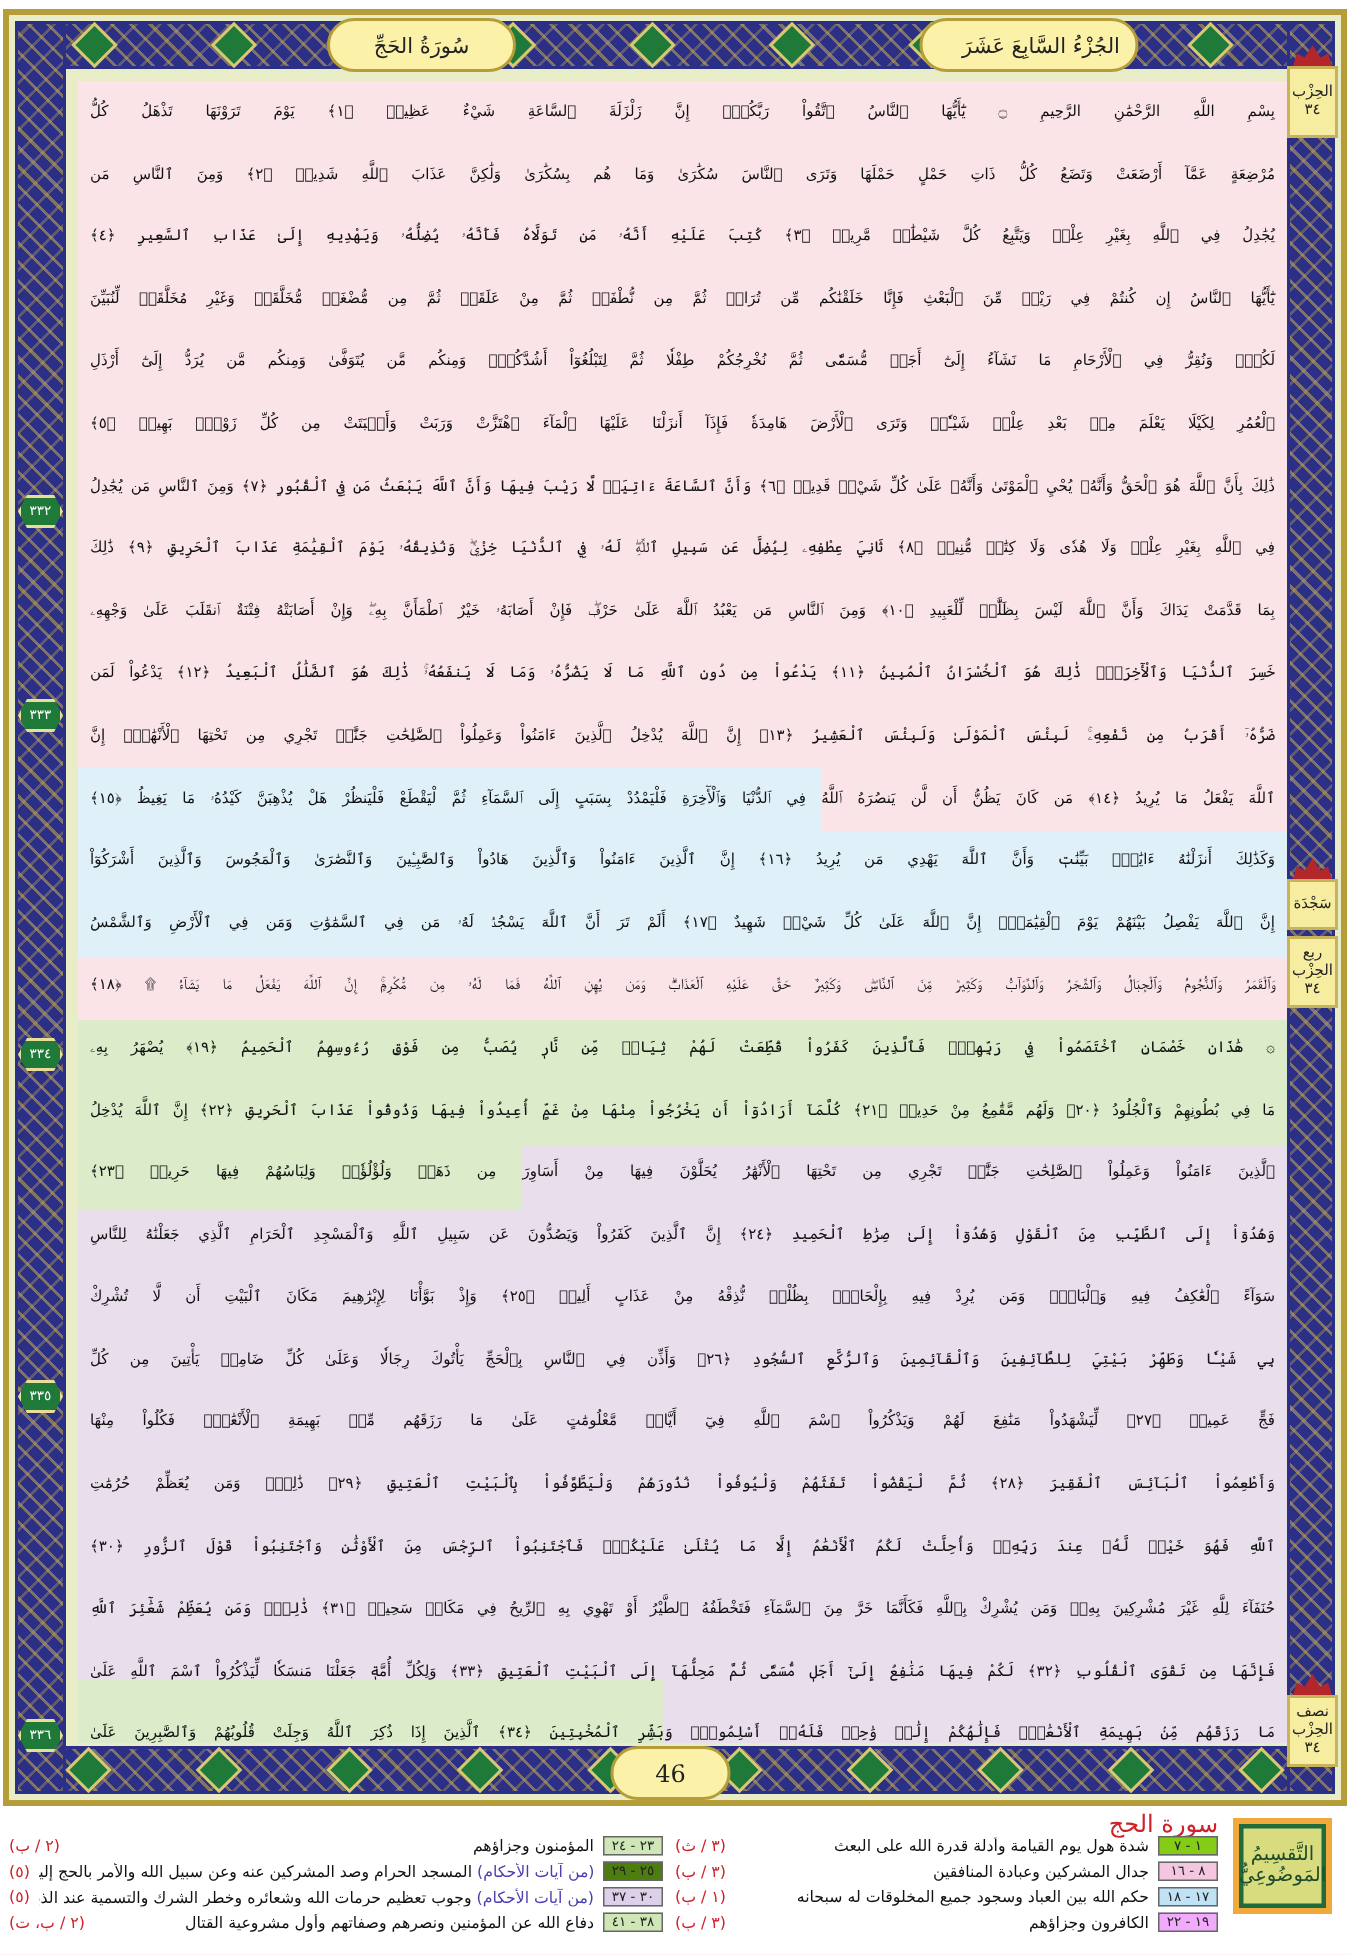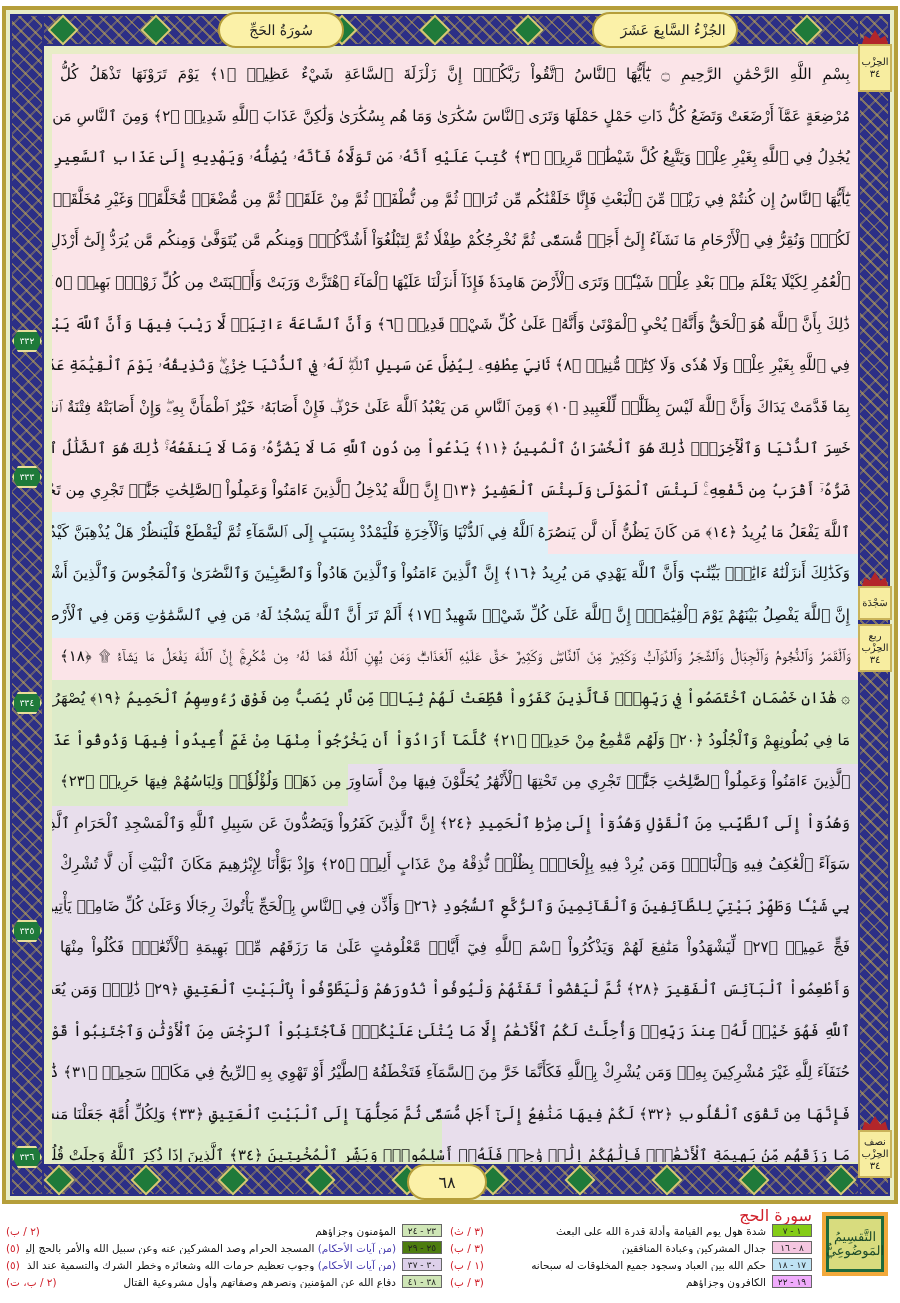--- a/index.html
+++ b/index.html
@@ -13,29 +13,29 @@
   .band.right { right:8px; top:8px; bottom:8px; width:32px; }
   .band .pattern { position:absolute; inset:2px; background:
       repeating-linear-gradient(45deg, rgba(196,170,80,.55) 0 2px, transparent 2px 9px),
       repeating-linear-gradient(-45deg, rgba(196,170,80,.35) 0 2px, transparent 2px 11px); }
   .hexes { position:absolute; display:flex; justify-content:space-around; align-items:center; }
   .hexes.top, .hexes.bottom { left:14px; right:44px; height:32px; }
   .hexes.top { top:8px; } .hexes.bottom { bottom:8px; right:14px; }
   .hex { width:22px; height:22px; background:#1f7a3a; border:2px solid #d9c775; transform:rotate(45deg); box-sizing:border-box; }
   .cartouche { position:absolute; top:6px; height:36px; background:#fbf1a8; border:2px solid #b59e3a; border-radius:18px; display:flex; align-items:center; justify-content:center; font-family:"DejaVu Serif", serif; font-size:14px; color:#222; box-sizing:border-box; }
   .cart-surah { left:216px; width:126px; }
-  .cart-juz { left:590px; width:146px;padding-left:16px; }
+  .cart-juz { left:611px; width:146px;padding-left:16px; }
   .cart-page { position:absolute; bottom:4px; left:405px; width:80px; height:36px; background:#fbf1a8; border:2px solid #b59e3a; border-radius:18px; display:flex; align-items:center; justify-content:center; font-size:16px; color:#222; box-sizing:border-box; font-family:"DejaVu Serif", serif; }
   .side-marker { position:absolute; left:10px; width:30px; height:22px; display:flex; align-items:center; justify-content:center; background:#1f7a3a; border:2px solid #e9dd9a; color:#fff; font-size:9px; box-sizing:border-box; clip-path:polygon(20% 0,80% 0,100% 50%,80% 100%,20% 100%,0 50%); }
   .right-tab { position:absolute; right:6px; width:34px; background:#f7eda0; border:2px solid #c9b35a; box-sizing:border-box; display:flex; flex-direction:column; align-items:center; justify-content:center; font-family:"DejaVu Serif", serif; font-size:10px; color:#222; line-height:1.2; text-align:center; }
   .right-tab .crown { position:absolute; top:-16px; left:2px; width:26px; height:14px; background:#b3262a; clip-path:polygon(0 100%,10% 40%,30% 60%,50% 0,70% 60%,90% 40%,100% 100%); }
   .text-area { position:absolute; left:50px; top:48px; width:806px; height:1108px; background:#fbe4e8; overflow:hidden; }
   .seg { position:absolute; }
   .lines { position:absolute; left:0; top:0; width:100%; }
-  .line { height:41.6px; line-height:41.6px; direction:rtl; text-align:justify; text-align-last:justify; padding:0 8px; font-family:"DejaVu Serif", serif; font-size:15px; color:#111; white-space:nowrap; overflow:hidden; }
+  .line { height:41.6px; line-height:41.6px; direction:rtl; text-align:justify; text-align-last:justify; padding:0 8px; font-family:"DejaVu Serif", serif; font-size:10px; color:#111; white-space:nowrap; overflow:hidden; }
   .footer { position:absolute; left:0; top:1206px; width:900px; height:97px; font-family:"DejaVu Sans", sans-serif; }
   .badge-box { position:absolute; right:12px; top:6px; width:66px; height:64px; background:#f2a93b; padding:4px; box-sizing:border-box; }
   .badge-inner { width:100%; height:100%; background:#d8dc7e; border:3px solid #1f6b3c; box-sizing:border-box; display:flex; flex-direction:column; align-items:center; justify-content:center; font-family:"DejaVu Serif", serif; font-size:13px; color:#1f4d2b; line-height:1.1; text-align:center; }
   .col { position:absolute; top:4px; direction:rtl; font-size:10.5px; }
   .col.right { right:88px; width:362px; }
   .col.left { right:458px; width:436px; }
   .col .title { color:#d0202a; font-size:16px; height:12px; line-height:12px; }
   .row { display:flex; align-items:center; height:17px; direction:rtl; }
   .range { display:inline-block; min-width:40px; height:13px; line-height:13px; font-size:9px; text-align:center; border:1px solid #666; margin-left:6px; padding:0 3px; color:#222; box-sizing:border-box; }
   .topic { color:#111; flex:1; white-space:nowrap; overflow:hidden; }
@@ -79,21 +79,21 @@
       <div class="hex"></div>
       <div class="hex"></div>
       <div class="hex"></div>
       <div class="hex"></div>
       <div class="hex"></div>
       <div class="hex"></div>
   </div>
 
   <div class="cartouche cart-surah">سُورَةُ الحَجِّ</div>
   <div class="cartouche cart-juz">الجُزْءُ السَّابِعَ عَشَرَ</div>
-  <div class="cart-page">٦٨</div>
+  <div class="cart-page">46</div>
 
   <div class="side-marker" style="top:324px;">٣٣٢</div>
   <div class="side-marker" style="top:460px;">٣٣٣</div>
   <div class="side-marker" style="top:686px;">٣٣٤</div>
   <div class="side-marker" style="top:914px;">٣٣٥</div>
   <div class="side-marker" style="top:1140px;">٣٣٦</div>
 
   <div class="right-tab" style="top:38px;height:48px;">
     <div class="crown"></div>
     <span>الحِزْب</span>

